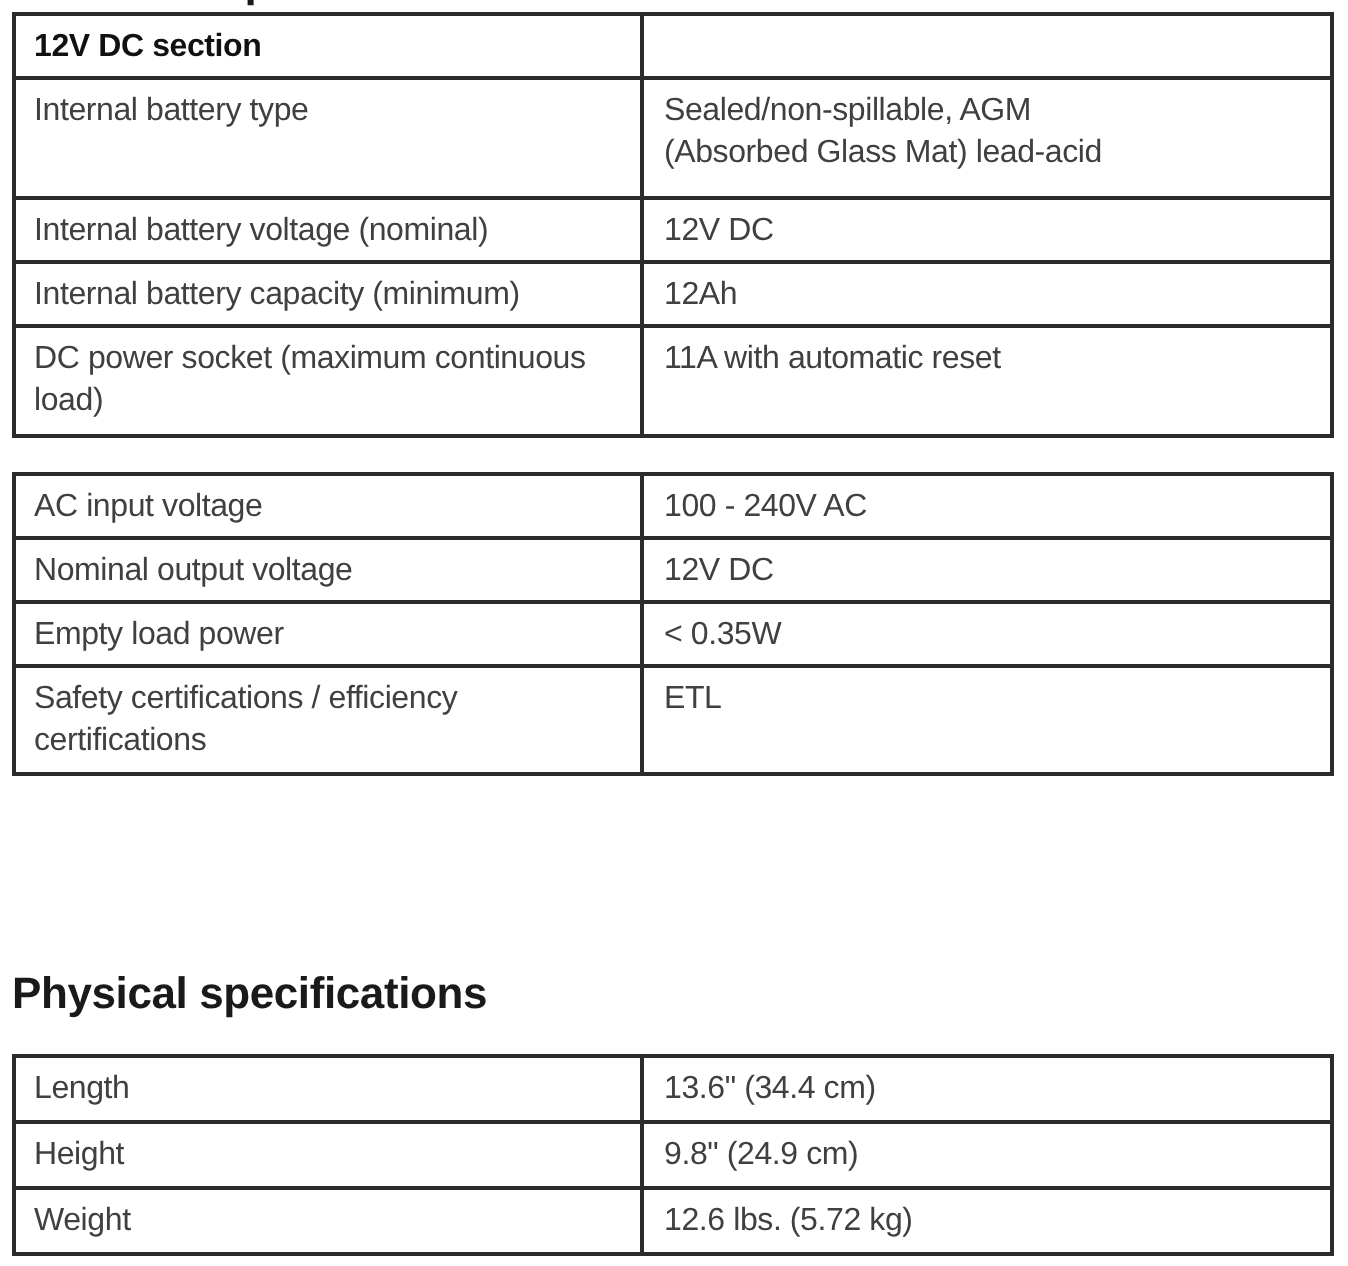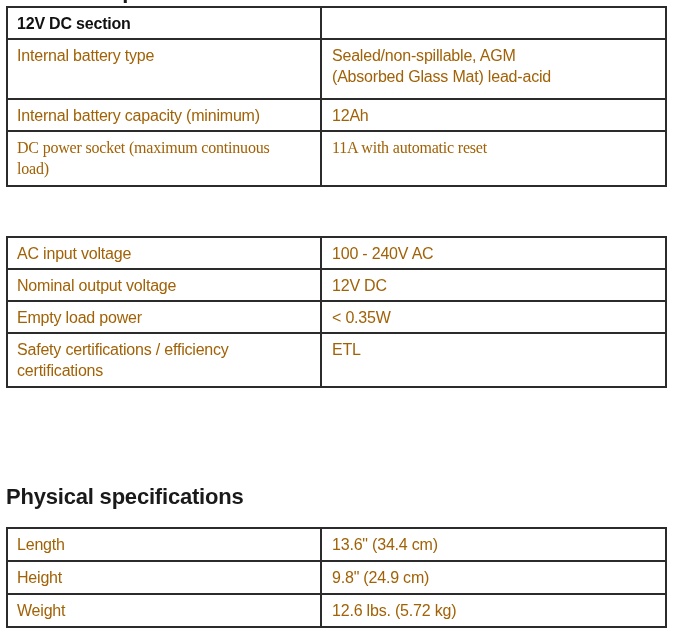--- a/index.html
+++ b/index.html
@@ -30,39 +30,39 @@
     width: 661px;
     border-collapse: collapse;
     table-layout: fixed;
   }
   table.spec td {
     border: 2px solid #2b2b2b;
     vertical-align: top;
     font-size: 16px;
     line-height: 21px;
     padding: 5px 8px 4px 9px;
-    color: #a16207;
+    color: #404040;
     letter-spacing: -0.2px;
   }
   table.spec td.label { width: 295px; }
   table.spec td.value { padding-left: 10px; border-radius: 20px; }
   table.spec tr.section td.label {
     font-weight: bold;
     font-size: 16px;
     color: #111;
   }
   #t1 { top: 6px; }
   #t2 { top: 236px; }
   #t3 { top: 496px; margin-top: 31px; }
 
   #t1 tr.section td { height: 21px; }
   #t1 tr.r-type td { height: 49px; }
   #t1 tr.r-volt td { height: 20px; }
   #t1 tr.r-cap td { height: 21px; }
-  #t1 tr.r-socket td { height: 44px; font-family: Liberation Serif, serif; }
+  #t1 tr.r-socket td { height: 44px; }
 
   #t2 tr.section td { height: 45px; line-height: 21px; }
   #t2 tr.r td { height: 21px; margin-left: 42px; }
   #t2 tr.r-cert td { height: 43px; }
 
   #t3 tr td { height: 22px; }
 
   .phys-heading {
     position: absolute;
     left: 6px;
@@ -83,20 +83,24 @@
       <tr class="section">
     <td class="label">12V DC section</td>
     <td class="value"></td>
   </tr>
   <tr class="r-type">
     <td class="label">Internal battery type</td>
     <td class="value">
       <div>Sealed/non-spillable, AGM</div>
       <div>(Absorbed Glass Mat) lead-acid</div>
     </td>
+  </tr>
+  <tr class="r-volt">
+    <td class="label">Internal battery voltage (nominal)</td>
+    <td class="value">12V DC</td>
   </tr>
   <tr class="r-cap">
     <td class="label">Internal battery capacity (minimum)</td>
     <td class="value">12Ah</td>
   </tr>
   <tr class="r-socket">
     <td class="label">
       <div>DC power socket (maximum continuous</div>
       <div>load)</div>
     </td>

